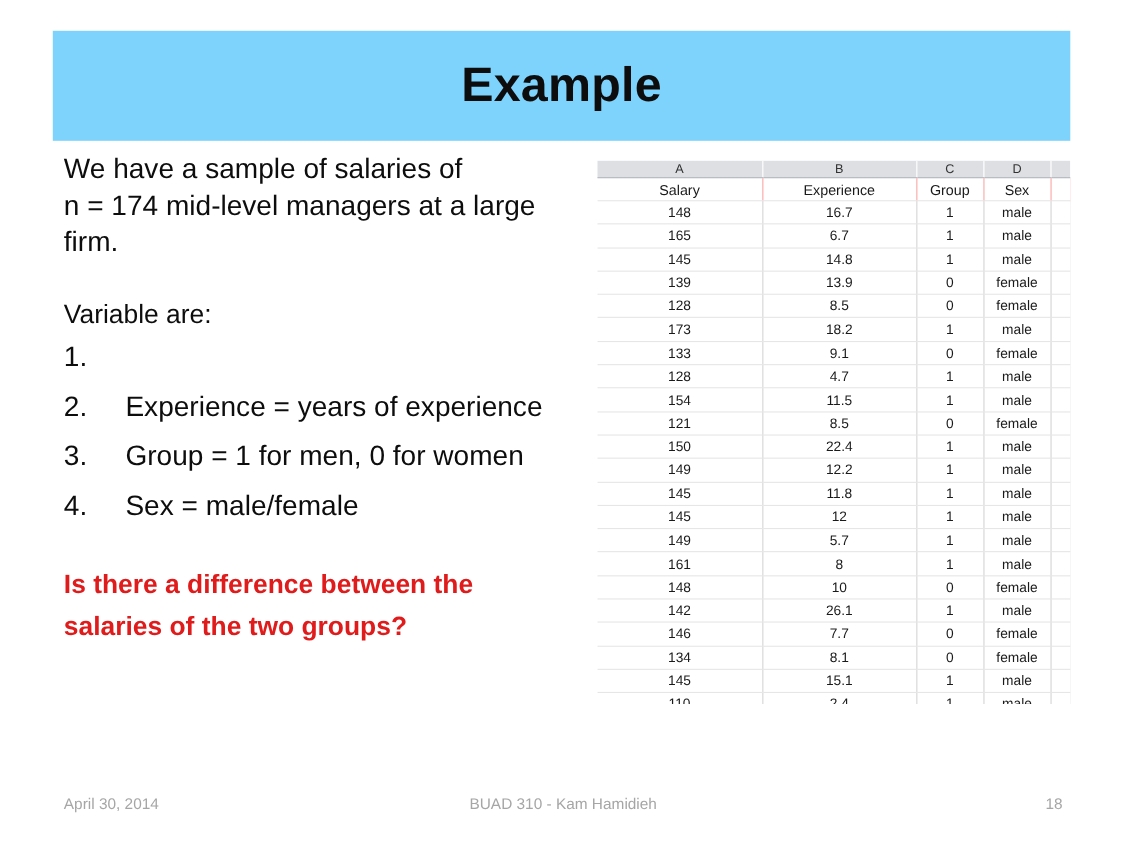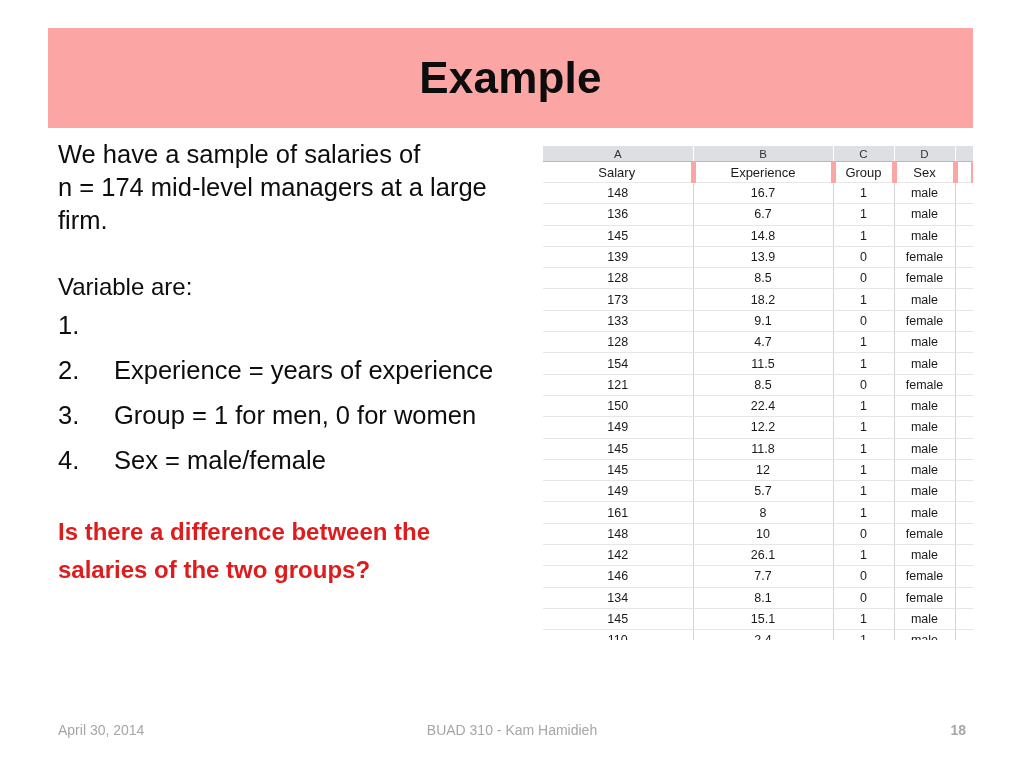--- a/index.html
+++ b/index.html
@@ -16,21 +16,21 @@
     color: #000000;
   }
 
   
   #title-banner {
     position: absolute;
     left: 48px;
     top: 28px;
     width: 925px;
     height: 100px;
-    background: #fca5a5;
+    background: #7dd3fc;
     display: flex;
     align-items: center;
     justify-content: center;
   }
   #title-text {
     font-size: 44px;
     font-weight: bold;
     color: #0d0d0d;
     letter-spacing: 0.2px;
     line-height: 1;
@@ -127,21 +127,21 @@
   }
   #spreadsheet tr.col-letters td.c-e-cell {
     border-right: none;
   }
 
   #spreadsheet tr.header-row td {
     height: 20px;
     text-align: center;
     font-size: 13px;
     color: #1a1a1a;
-    border-right: 5px solid #fca5a5;
+    border-right: 1px solid #fca5a5;
     border-bottom: 1px solid #e6e6e6;
     padding: 0;
   }
   #spreadsheet tr.data-row td {
     height: 20.3px;
     text-align: center;
     font-size: 12.5px;
     color: #1a1a1a;
     border-right: 1px solid #d4d4d4;
     border-bottom: 1px solid #e6e6e6;
@@ -157,21 +157,21 @@
     left: 58px;
     top: 722px;
     width: 908px;
     display: flex;
     align-items: center;
     font-size: 14px;
     color: #a6a6a6;
   }
   #footer-date { flex: 0 0 300px; text-align: left; }
   #footer-center { flex: 1 1 auto; text-align: center; }
-  #footer-page { flex: 0 0 300px; text-align: right; font-weight: bold; }
+  #footer-page { flex: 0 0 300px; text-align: right; }
 </style>
 </head>
 <body>
 
 <div id="title-banner">
   <div id="title-text">Example</div>
 </div>
 
 <div id="content-left">
 
@@ -235,21 +235,21 @@
           <td class="last-col"></td>
         </tr>
         <tr class="data-row">
           <td>148</td>
           <td>16.7</td>
           <td>1</td>
           <td>male</td>
           <td class="last-col"></td>
         </tr>
         <tr class="data-row">
-          <td>136</td>
+          <td>165</td>
           <td>6.7</td>
           <td>1</td>
           <td>male</td>
           <td class="last-col"></td>
         </tr>
         <tr class="data-row">
           <td>145</td>
           <td>14.8</td>
           <td>1</td>
           <td>male</td>

